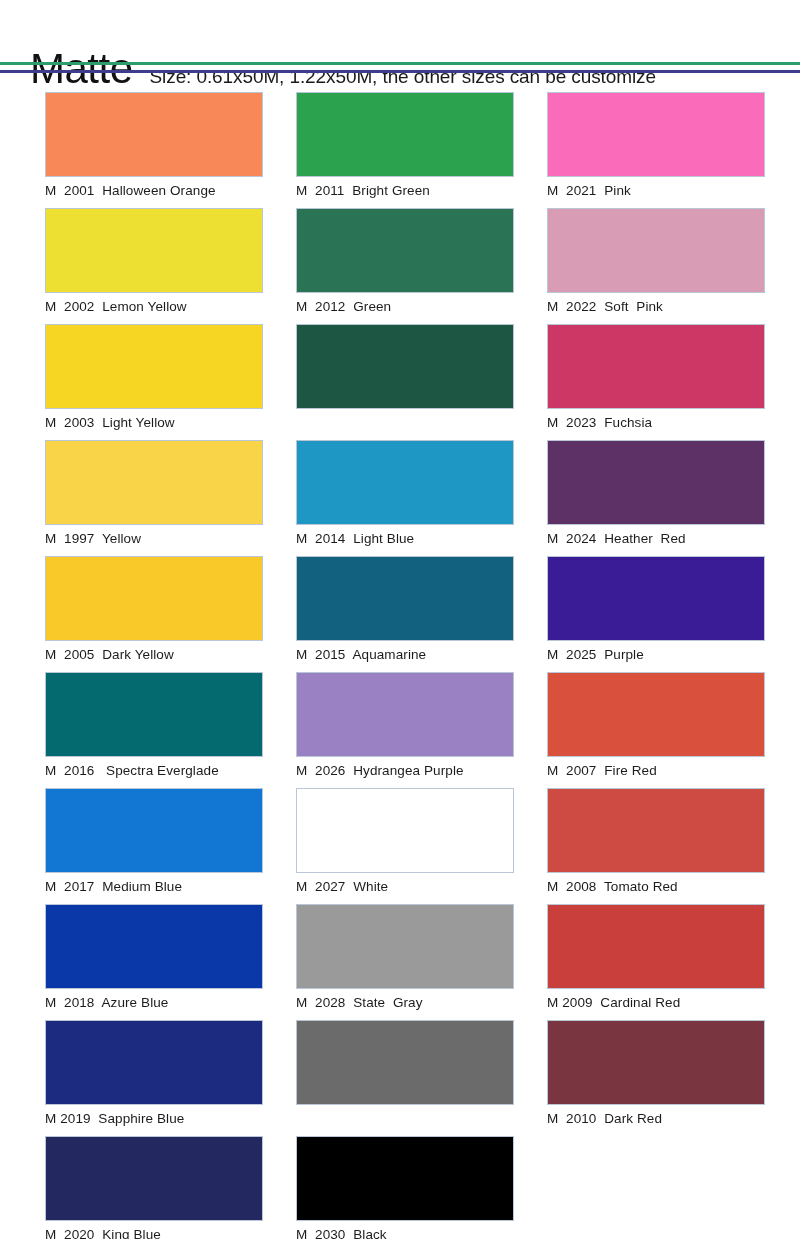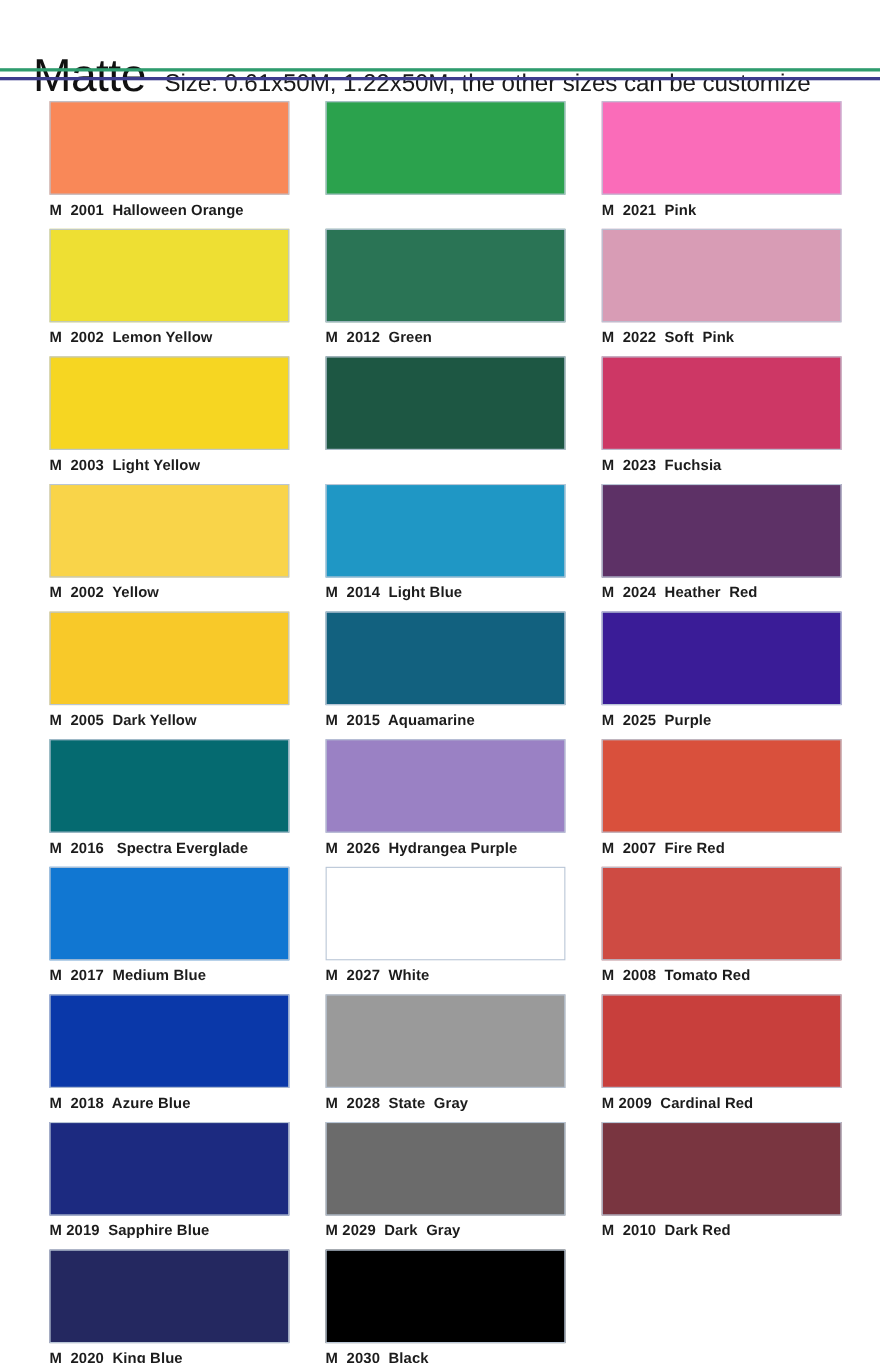--- a/index.html
+++ b/index.html
@@ -28,21 +28,21 @@
     font-weight: 400;
     color: #111111;
     letter-spacing: -0.5px;
     margin-left: 30px;
     line-height: 1;
     position: relative;
     top: 48px;
     font-family: "Liberation Sans", "DejaVu Sans", sans-serif;
   }
   .header-subtitle {
-    font-size: 22px;
+    font-size: 19px;
     font-weight: 400;
     color: #1a1a1a;
     margin-left: 17px;
     position: relative;
     top: 48px;
     letter-spacing: -0.1px;
     white-space: pre;
   }
 
   .rule-green {
@@ -72,21 +72,20 @@
     grid-template-columns: repeat(3, 218px);
     column-gap: 33px;
     row-gap: 0px;
     padding-left: 45px;
     box-sizing: border-box;
   }
 
   .cell {
     width: 218px;
     margin-bottom: 7px;
-    font-weight: bold;
   }
 
   .swatch {
     width: 218px;
     height: 85px;
     box-sizing: border-box;
     border: 1px solid #b9c6d6;
   }
 
   .swatch-label {
@@ -109,20 +108,21 @@
 <div class="rule-green"></div>
 <div class="rule-navy"></div>
 
 <div class="grid">
     <div class="cell">
       <div class="swatch" style="background: rgb(249, 136, 88); border-color: rgb(185, 198, 214);"></div>
       <div class="swatch-label">M  2001  Halloween Orange</div>
     </div>
     <div class="cell">
       <div class="swatch" style="background: rgb(43, 162, 77); border-color: rgb(185, 198, 214);"></div>
+      <div class="swatch-label">M  2011  Bright Green</div>
     </div>
     <div class="cell">
       <div class="swatch" style="background: rgb(250, 108, 185); border-color: rgb(185, 198, 214);"></div>
       <div class="swatch-label">M  2021  Pink</div>
     </div>
     <div class="cell">
       <div class="swatch" style="background: rgb(238, 223, 51); border-color: rgb(185, 198, 214);"></div>
       <div class="swatch-label">M  2002  Lemon Yellow</div>
     </div>
     <div class="cell">
@@ -139,21 +139,21 @@
     </div>
     <div class="cell">
       <div class="swatch" style="background: rgb(29, 87, 67); border-color: rgb(185, 198, 214);"></div>
     </div>
     <div class="cell">
       <div class="swatch" style="background: rgb(205, 55, 101); border-color: rgb(185, 198, 214);"></div>
       <div class="swatch-label">M  2023  Fuchsia</div>
     </div>
     <div class="cell">
       <div class="swatch" style="background: rgb(249, 212, 73); border-color: rgb(185, 198, 214);"></div>
-      <div class="swatch-label">M  2002  Yellow</div>
+      <div class="swatch-label">M  1997  Yellow</div>
     </div>
     <div class="cell">
       <div class="swatch" style="background: rgb(31, 151, 197); border-color: rgb(185, 198, 214);"></div>
       <div class="swatch-label">M  2014  Light Blue</div>
     </div>
     <div class="cell">
       <div class="swatch" style="background: rgb(93, 49, 102); border-color: rgb(185, 198, 214);"></div>
       <div class="swatch-label">M  2024  Heather  Red</div>
     </div>
     <div class="cell">
@@ -203,21 +203,20 @@
     <div class="cell">
       <div class="swatch" style="background: rgb(200, 63, 60); border-color: rgb(185, 198, 214);"></div>
       <div class="swatch-label">M 2009  Cardinal Red</div>
     </div>
     <div class="cell">
       <div class="swatch" style="background: rgb(28, 42, 128); border-color: rgb(185, 198, 214);"></div>
       <div class="swatch-label">M 2019  Sapphire Blue</div>
     </div>
     <div class="cell">
       <div class="swatch" style="background: rgb(107, 107, 107); border-color: rgb(185, 198, 214);"></div>
-      <div class="swatch-label">M 2029  Dark  Gray</div>
     </div>
     <div class="cell">
       <div class="swatch" style="background: rgb(121, 53, 64); border-color: rgb(185, 198, 214);"></div>
       <div class="swatch-label">M  2010  Dark Red</div>
     </div>
     <div class="cell">
       <div class="swatch" style="background: rgb(36, 40, 96); border-color: rgb(185, 198, 214);"></div>
       <div class="swatch-label">M  2020  King Blue</div>
     </div>
     <div class="cell">

